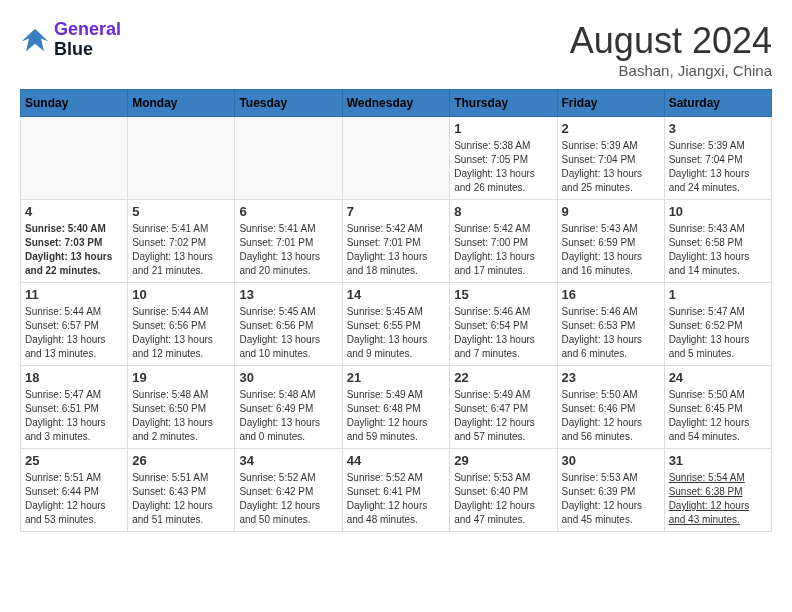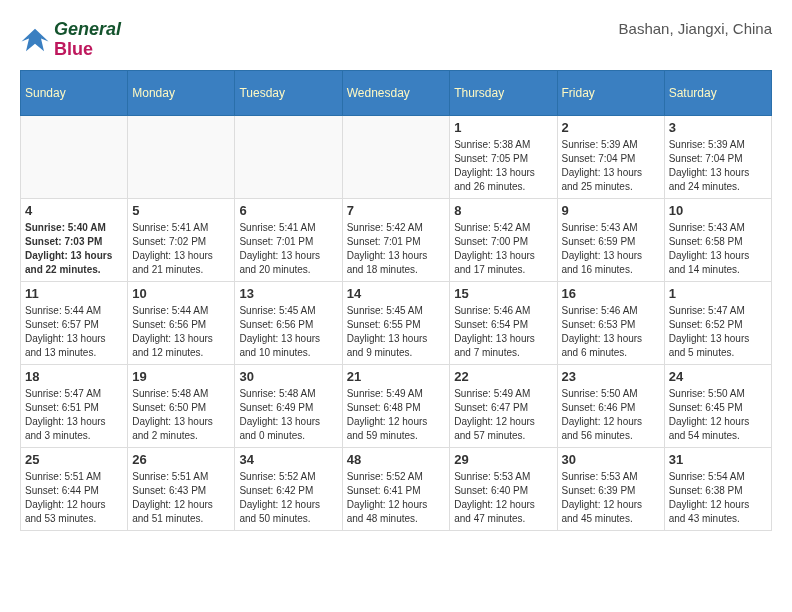--- a/index.html
+++ b/index.html
@@ -21,22 +21,21 @@
       align-items: center;
       gap: 4px;
     }
     .logo-text {
       font-size: 18px;
       font-weight: bold;
       color: #333;
       line-height: 1.1;
     }
     .logo-text span {
-      color: #14532d;
-      font-style: italic;
+      color: #6d28d9;
     }
     .logo-bird {
       width: 30px;
       height: 30px;
     }
     .title-block {
       text-align: right;
     }
     .month-year {
       font-size: 36px;
@@ -47,25 +46,25 @@
       font-size: 15px;
       color: #555;
     }
     .calendar {
       width: 100%;
       border-collapse: collapse;
       font-size: 11px;
     }
     .calendar th {
       background-color: #3a7fc1;
-      color: #fef9c3;
-      padding: 15px 4px;
+      color: #000000;
+      padding: 6px 4px;
       text-align: left;
       font-size: 12px;
-      font-weight: normal;
+      font-weight: bold;
       border: 1px solid #2a6faa;
     }
     .calendar td {
       border: 1px solid #ddd;
       vertical-align: top;
       padding: 4px;
       width: 108px;
       min-height: 90px;
       background: #fff;
     }
@@ -87,24 +86,25 @@
 </head>
 <body>
 
 <div class="header">
   <div class="logo">
     <svg class="logo-bird" viewBox="0 0 40 40" xmlns="http://www.w3.org/2000/svg">
       <polygon points="20,5 38,22 28,18 32,35 20,25 8,35 12,18 2,22" fill="#3a7fc1"></polygon>
     </svg>
     <div class="logo-text">
       <div><span>General</span></div>
-      <div style="color:#be185d;">Blue</div>
+      <div style="color:#0f172a;">Blue</div>
     </div>
   </div>
   <div class="title-block">
+    <div class="month-year">August 2024</div>
     <div class="location">Bashan, Jiangxi, China</div>
   </div>
 </div>
 
 <table class="calendar">
   <thead>
     <tr>
     <th>Sunday</th>
         <th>Monday</th>
         <th>Tuesday</th>
@@ -311,21 +311,21 @@
 and 51 minutes.</div>
         </td>
         <td>
           <div class="day-num">34</div>
           <div class="day-info" style="white-space: pre-line;">Sunrise: 5:52 AM
 Sunset: 6:42 PM
 Daylight: 12 hours
 and 50 minutes.</div>
         </td>
         <td>
-          <div class="day-num">48</div>
+          <div class="day-num">44</div>
           <div class="day-info" style="white-space: pre-line;">Sunrise: 5:52 AM
 Sunset: 6:41 PM
 Daylight: 12 hours
 and 48 minutes.</div>
         </td>
         <td>
           <div class="day-num">29</div>
           <div class="day-info" style="white-space: pre-line;">Sunrise: 5:53 AM
 Sunset: 6:40 PM
 Daylight: 12 hours
@@ -333,20 +333,20 @@
         </td>
         <td>
           <div class="day-num">30</div>
           <div class="day-info" style="white-space: pre-line;">Sunrise: 5:53 AM
 Sunset: 6:39 PM
 Daylight: 12 hours
 and 45 minutes.</div>
         </td>
         <td>
           <div class="day-num">31</div>
-          <div class="day-info" style="white-space: pre-line;">Sunrise: 5:54 AM
+          <div class="day-info" style="white-space: pre-line; text-decoration: underline;">Sunrise: 5:54 AM
 Sunset: 6:38 PM
 Daylight: 12 hours
 and 43 minutes.</div>
         </td>
       </tr>
     </tbody>
 </table>
 
 </body></html>

